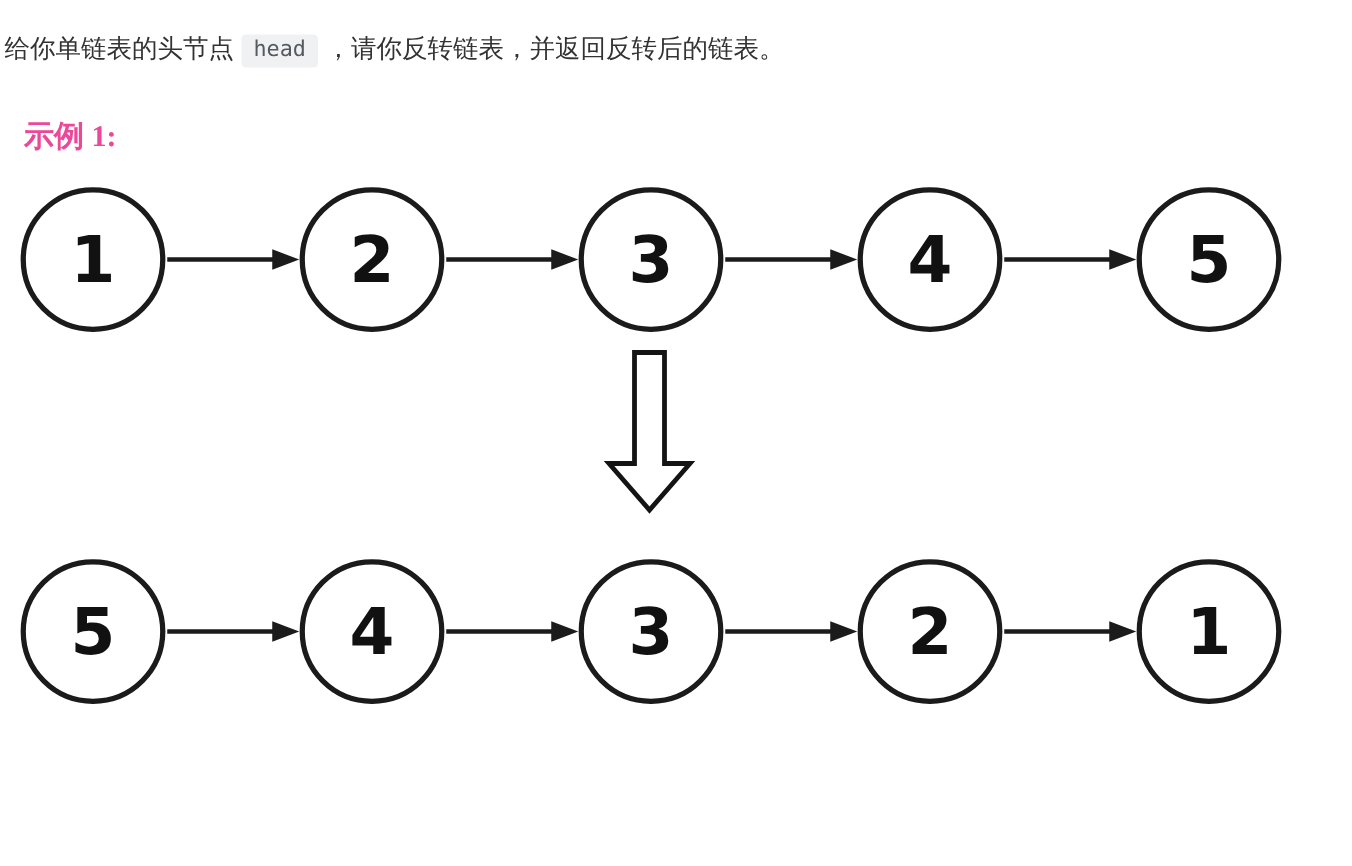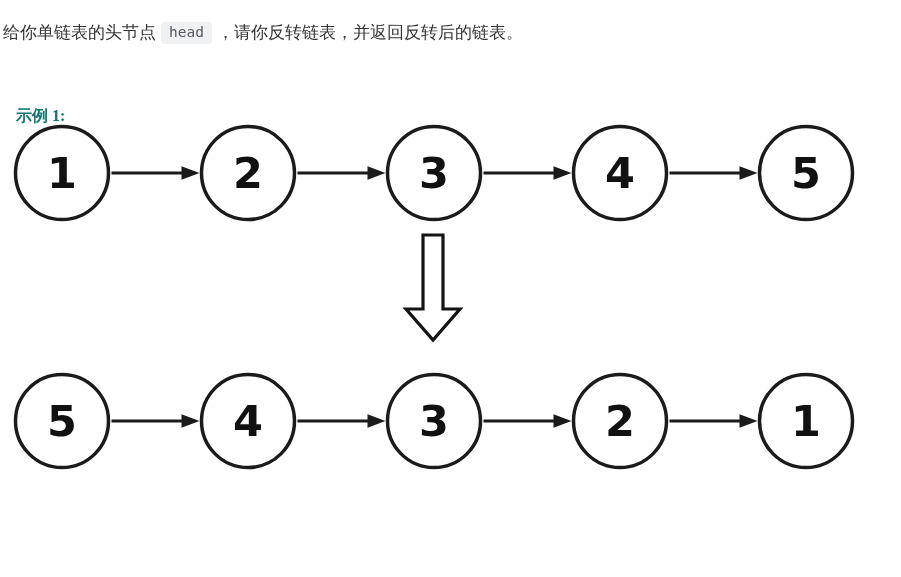--- a/index.html
+++ b/index.html
@@ -32,24 +32,23 @@
     border-radius: 3px;
     padding: 1px 8px 2px 8px;
     margin: 0 5px;
     vertical-align: 1px;
   }
   
   .example-label {
     position: absolute;
     top: 77px;
     left: 16px;
-    font-size: 16px;
+    font-size: 20px;
     font-weight: bold;
-    color: #0f766e;
-    margin-top: 29px;
+    color: #ec4899;
   }
   
   .list-svg { position: absolute; left: 0; width: 901px; height: 112px; }
   .list-svg.row1 { top: 118px; }
   .list-svg.row2 { top: 366px; }
   .down-arrow-svg { position: absolute; left: 398px; top: 232px; width: 70px; height: 112px; }
   
   .io-block {
     position: absolute;
     left: 13px;

